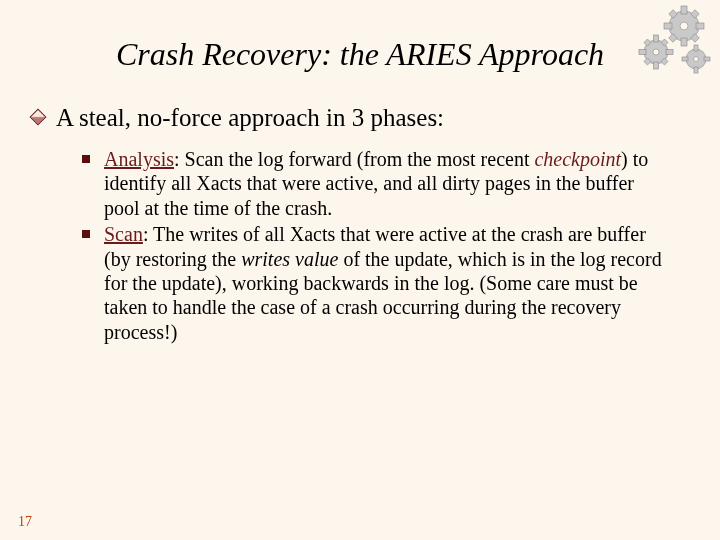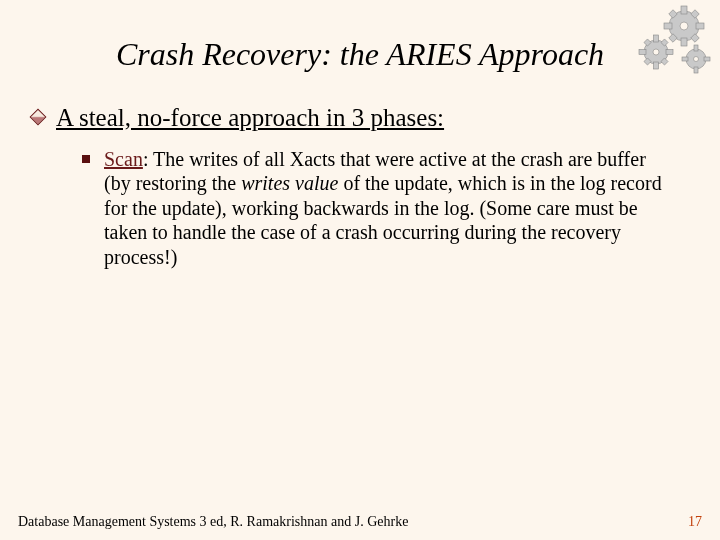--- a/index.html
+++ b/index.html
@@ -28,21 +28,20 @@
     font-style: italic;
     font-size: 32px;
     text-align: center;
     margin: 24px 0 30px 0;
     font-weight: normal;
   }
   .top-bullet {
     display: flex;
     align-items: flex-start;
     margin: 0 0 14px 8px;
-    text-decoration: underline;
   }
   .diamond {
     width: 12px; height: 12px;
     transform: rotate(45deg);
     border: 1px solid #6a1a1a;
     background: linear-gradient(135deg, #f7eadf 45%, #b77 55%);
     margin: 8px 12px 0 0;
     flex: 0 0 12px;
   }
   .top-text {
@@ -139,29 +138,34 @@
 
   <h1 class="title">Crash Recovery: the ARIES Approach</h1>
 
   <div class="top-bullet">
     <div class="diamond"></div>
     <div class="top-text">A steal, no-force approach in 3 phases:</div>
   </div>
 
   <div class="sublist">
 
+    <div class="sub-item">
+      <div class="square"></div>
+      <div class="sub-body">
+        <span class="phase">Analysis</span><span>:  Scan the log forward (from the most recent </span><span class="chk">checkpoint</span><span>) to identify all Xacts that were active, and all dirty pages in the buffer pool at the time of the crash.</span>
+      </div>
+    </div>
 
 
     <div class="sub-item">
       <div class="square"></div>
       <div class="sub-body">
         <span class="phase">Scan</span><span>:  The  writes of all Xacts that were active at the crash are buffer (by restoring the </span><span class="before-val">writes value</span><span> of the update, which is in the log record for the update), working backwards in the log.  (Some care must be taken to handle the case of a crash occurring during the recovery process!)</span>
       </div>
     </div>
 
   </div>
 
   <div class="footer">
-    <span>Database Management Systems 3 ed,  R. Ramakrishnan and J. Gehrke</span>
     <span class="pagenum">17</span>
   </div>
 
 </div>
 
 </body></html>

